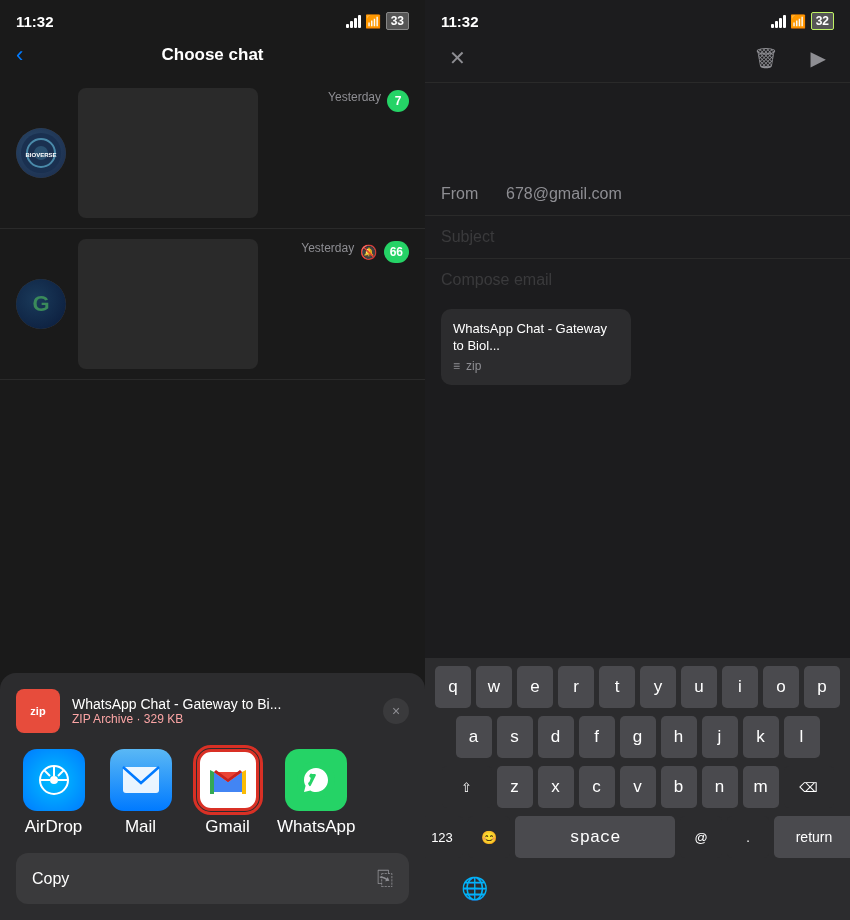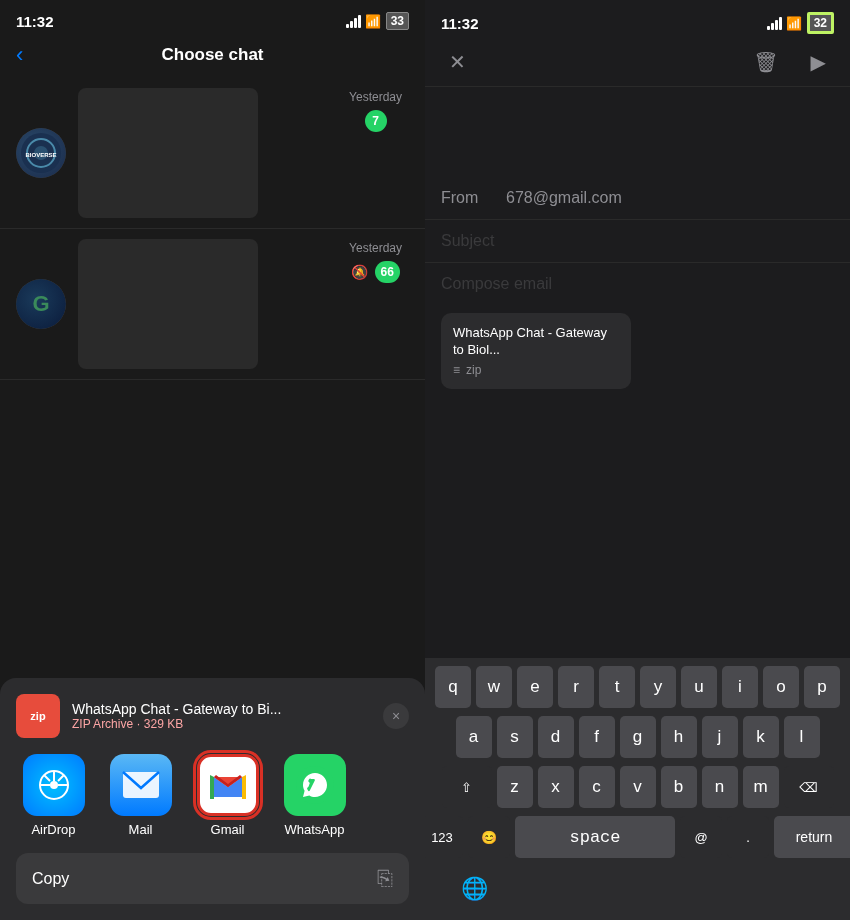--- a/index.html
+++ b/index.html
@@ -121,25 +121,25 @@
     .chat-preview-image {
       width: 180px;
       height: 130px;
       background: #2a2a2a;
       border-radius: 8px;
       margin-left: 12px;
     }
 
     .chat-meta {
       position: absolute;
-      right: 23px;
+      right: 16px;
       top: 12px;
       display: flex;
-      flex-direction: column;
-      align-items: center;
+      flex-direction: row;
+      align-items: flex-start;
       gap: 6px;
     }
 
     .chat-time {
       color: #8e8e93;
       font-size: 12px;
     }
 
     .badge {
       background: #25D366;
@@ -271,21 +271,21 @@
       background: #25D366;
     }
 
     .app-icon.selected-outline {
       outline: 3px solid #d93025;
       outline-offset: 1px;
     }
 
     .app-label {
       color: white;
-      font-size: 13px;
+      font-size: 17px;
       text-align: center;
     }
 
     .copy-row {
       background: #3a3a3c;
       border-radius: 12px;
       padding: 14px 16px;
       display: flex;
       align-items: center;
       justify-content: space-between;
@@ -616,21 +616,21 @@
   <div class="right-status-bar">
     <span>11:32</span>
     <div class="status-icons">
       <div class="signal-bars">
         <div class="signal-bar" style="height:4px"></div>
         <div class="signal-bar" style="height:7px"></div>
         <div class="signal-bar" style="height:10px"></div>
         <div class="signal-bar" style="height:13px"></div>
       </div>
       <span style="font-size:13px;">📶</span>
-      <span style="font-size:12px; background:#555; border-radius:2px; padding:1px 4px; border:3px solid #bef264;">32</span>
+      <span style="font-size:12px; background:#555; border-radius:2px; padding:1px 4px; border:1px solid #bef264;">32</span>
     </div>
   </div>
 
   <div class="email-toolbar">
     <span class="toolbar-btn">✕</span>
     <div style="display:flex;gap:16px;">
       <span class="toolbar-btn">🗑</span>
       <span class="toolbar-btn">▶</span>
     </div>
   </div>

